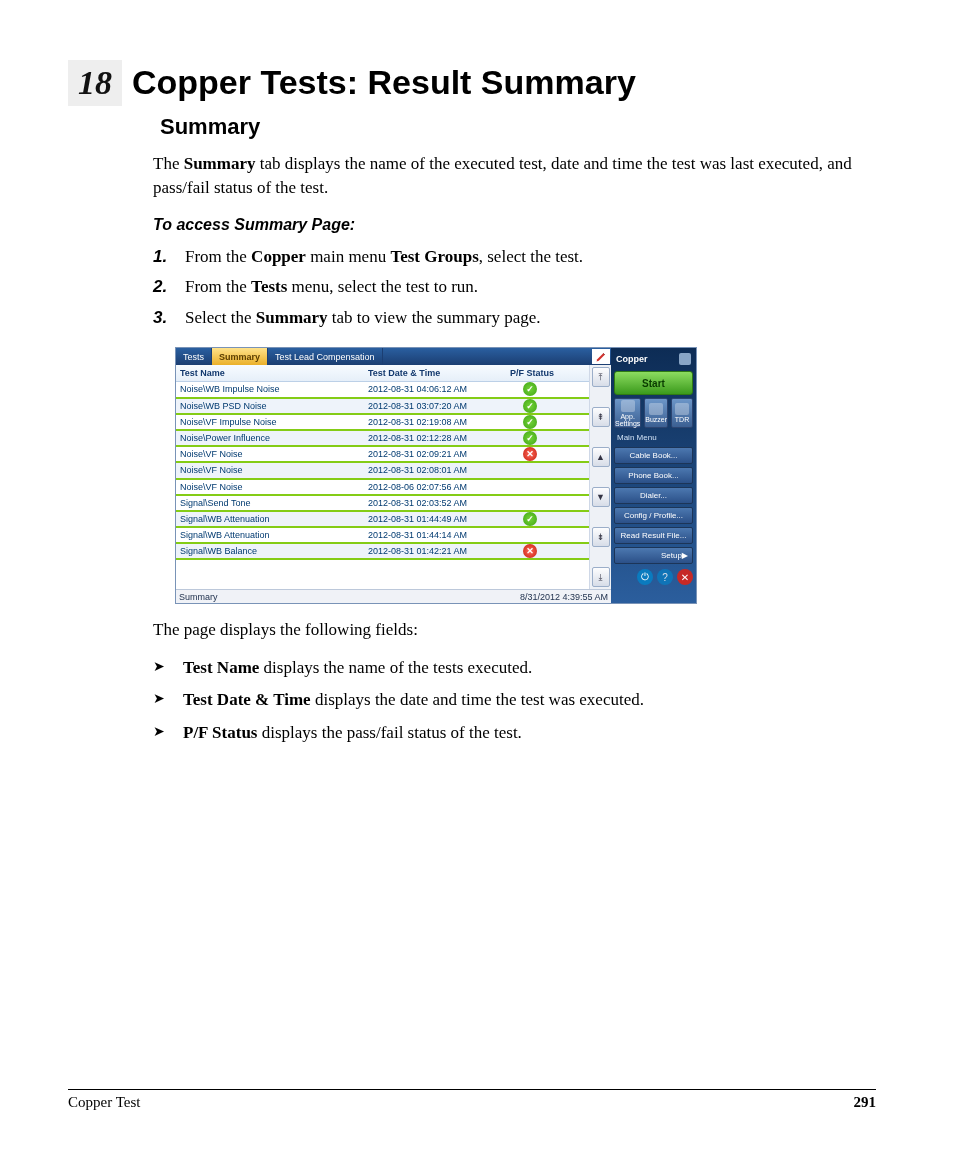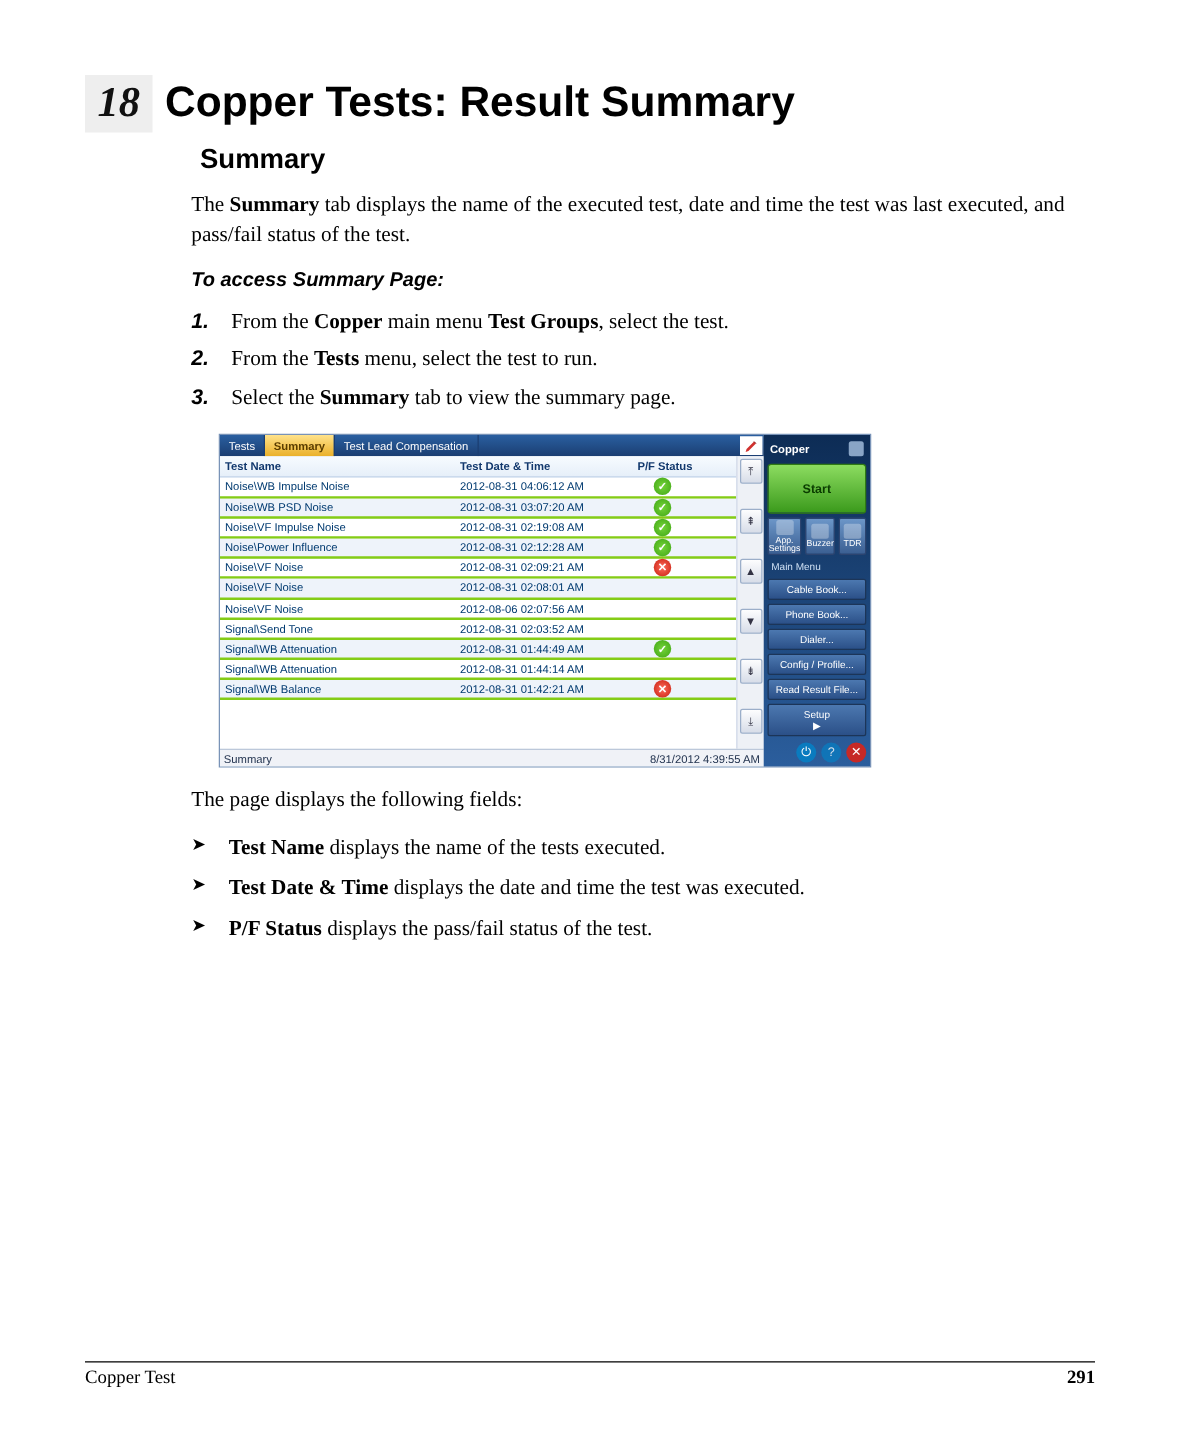--- a/index.html
+++ b/index.html
@@ -105,29 +105,29 @@
   .statusbar {
     height: 14px; background: #f0f2f7; border-top: 1px solid #bcc8da; display: flex; justify-content: space-between; align-items:center; padding: 0 3px; color: #22334f;
   }
 
   .sidepanel {
     width: 85px; background: linear-gradient(#0d2c55, #2b5e9d);
     padding: 3px; color: #fff; display:flex; flex-direction:column; gap: 3px;
   }
   .side-head { display:flex; align-items:center; justify-content:space-between; font-weight:700; font-size:9px; padding: 2px 2px 3px 2px; }
   .side-head .gear { width:12px; height:12px; background:#89a5c6; border-radius:2px; display:inline-block; }
-  .start-btn { background: linear-gradient(#8cdc60, #3b9a1c); color:#0a3c00; font-weight:700; text-align:center; border:1px solid #2f7a13; border-radius:3px; height:40px; display:flex; align-items:center; justify-content:center; font-size:10px; }
+  .start-btn { background: linear-gradient(#8cdc60, #3b9a1c); color:#0a3c00; font-weight:700; text-align:center; border:1px solid #2f7a13; border-radius:3px; height:24px; display:flex; align-items:center; justify-content:center; font-size:10px; }
   .iconrow { display:flex; gap:3px; }
   .ib {
     flex:1; background: linear-gradient(#6c96c8, #3b5f92); color:#fff; text-align:center; font-size:7px; border:1px solid #2c4470; border-radius:2px; height:30px; display:flex; flex-direction:column; align-items:center; justify-content:center; gap:1px;
   }
   .ib .icon { width:14px; height:12px; background:rgba(255,255,255,0.3); border-radius:2px; }
   .menu-head { font-size:8px; padding:2px 3px; color:#cfe0f4; }
   .menu-btn { background: linear-gradient(#4c78b0, #2b5088); border:1px solid #1c3558; border-radius:2px; font-size:8px; color:#fff; padding:3px 4px; text-align:center; }
-  .menu-btn.setup { display:flex; justify-content:flex-end; align-items:center;flex-direction:column; }
+  .menu-btn.setup { display:flex; justify-content:flex-end; align-items:center; }
   .bottom-icons { display:flex; gap:4px; justify-content:flex-end; padding:2px 0 0 0; }
   .bic { width:16px; height:16px; border-radius:50%; display:flex; align-items:center; justify-content:center; font-size:10px; color:#fff; }
   .bic.blue1 { background:#0a7bbf; }
   .bic.blue2 { background:#0a7bbf; opacity:0.8; }
   .bic.red { background:#c62926; }
   .pfoot-wrap { position:absolute; bottom: 48px; left:68px; right:78px; }
   .pfoot-wrap hr { border:none; border-top:1px solid #000; margin:0 0 4px 0; }
   .pfoot { display:flex; justify-content:space-between; font-size:15px; align-items:center; }
   .pfoot .pn { font-weight:700; }
 </style>

